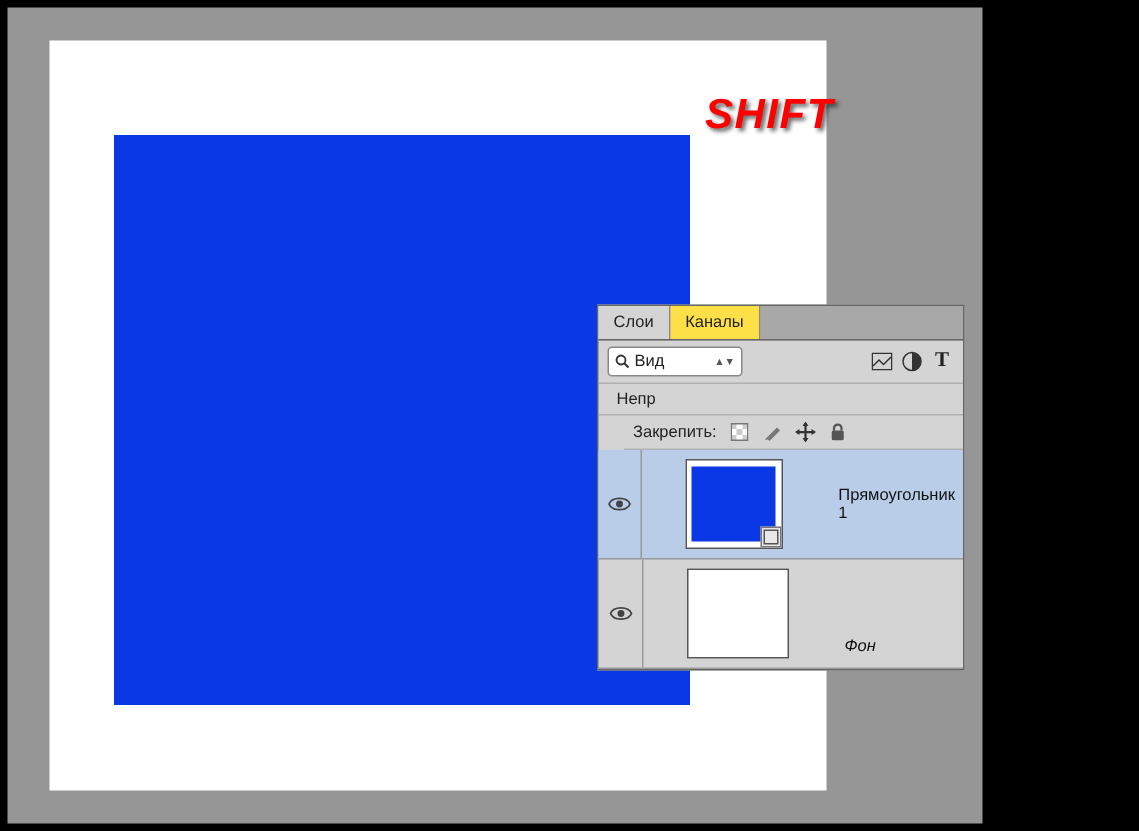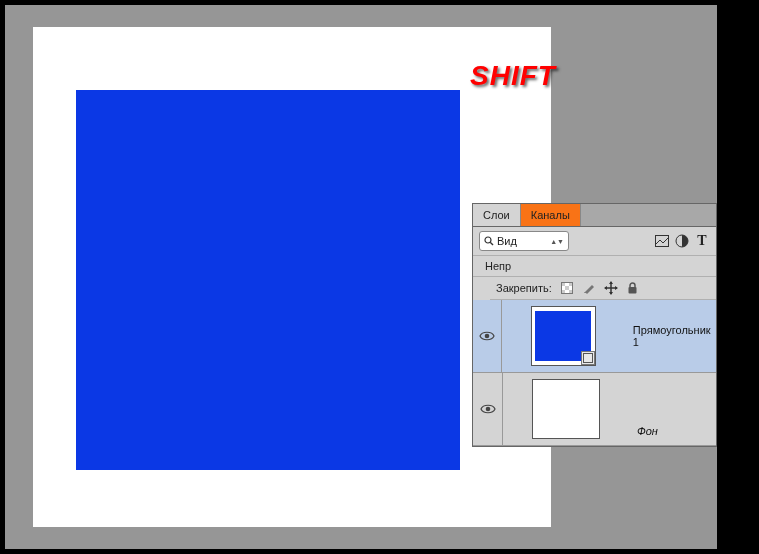--- a/index.html
+++ b/index.html
@@ -9,21 +9,21 @@
     background: #000;
     font-family: Tahoma, Arial, sans-serif;
     font-size: 11px;
     overflow: hidden;
     position: relative;
   }
   .canvas-area {
     position: absolute;
     left: 5px;
     top: 5px;
-    width: 712px;
+    width: 650px;
     height: 544px;
     background: #969696;
   }
   .document-bg {
     position: absolute;
     left: 28px;
     top: 22px;
     width: 518px;
     height: 500px;
     background: #fff;
@@ -42,36 +42,36 @@
     top: 55px;
     font-size: 28px;
     font-weight: 900;
     font-style: italic;
     color: #ff0000;
     text-shadow: 2px 2px 3px rgba(0,0,0,0.6);
     letter-spacing: 1px;
   }
   .layers-panel {
     position: absolute;
-    right: 0;
+    right: 12px;
     top: 198px;
     width: 245px;
     background: #d4d4d4;
     border: 1px solid #666;
     font-size: 11px;
     color: #222;
   }
   .panel-tabs {
     display: flex;
     background: #a8a8a8;
     border-bottom: 1px solid #666;
   }
   .panel-tab {
     padding: 5px 10px 5px 10px;
-    background: #f97316;
+    background: #fde047;
     border-right: 1px solid #888;
     cursor: pointer;
   }
   .panel-tab.active {
     background: #d4d4d4;
   }
   .panel-row {
     display: flex;
     align-items: center;
     padding: 4px 6px;

